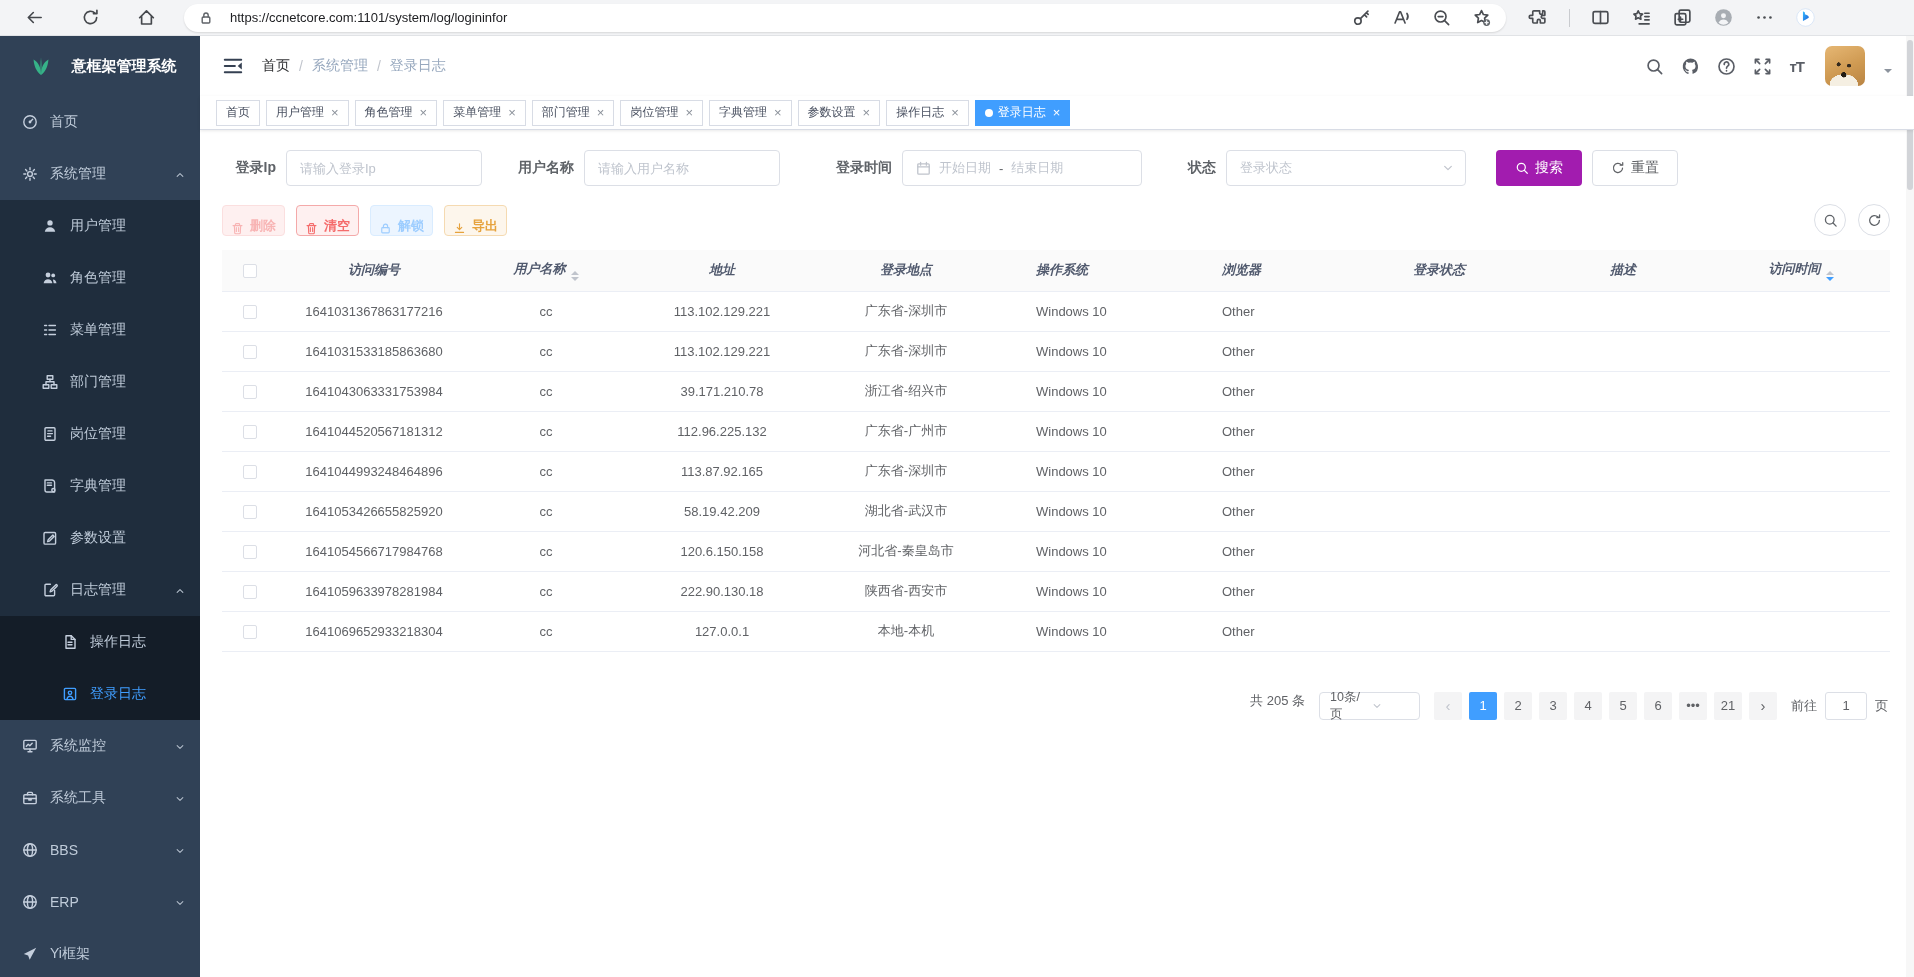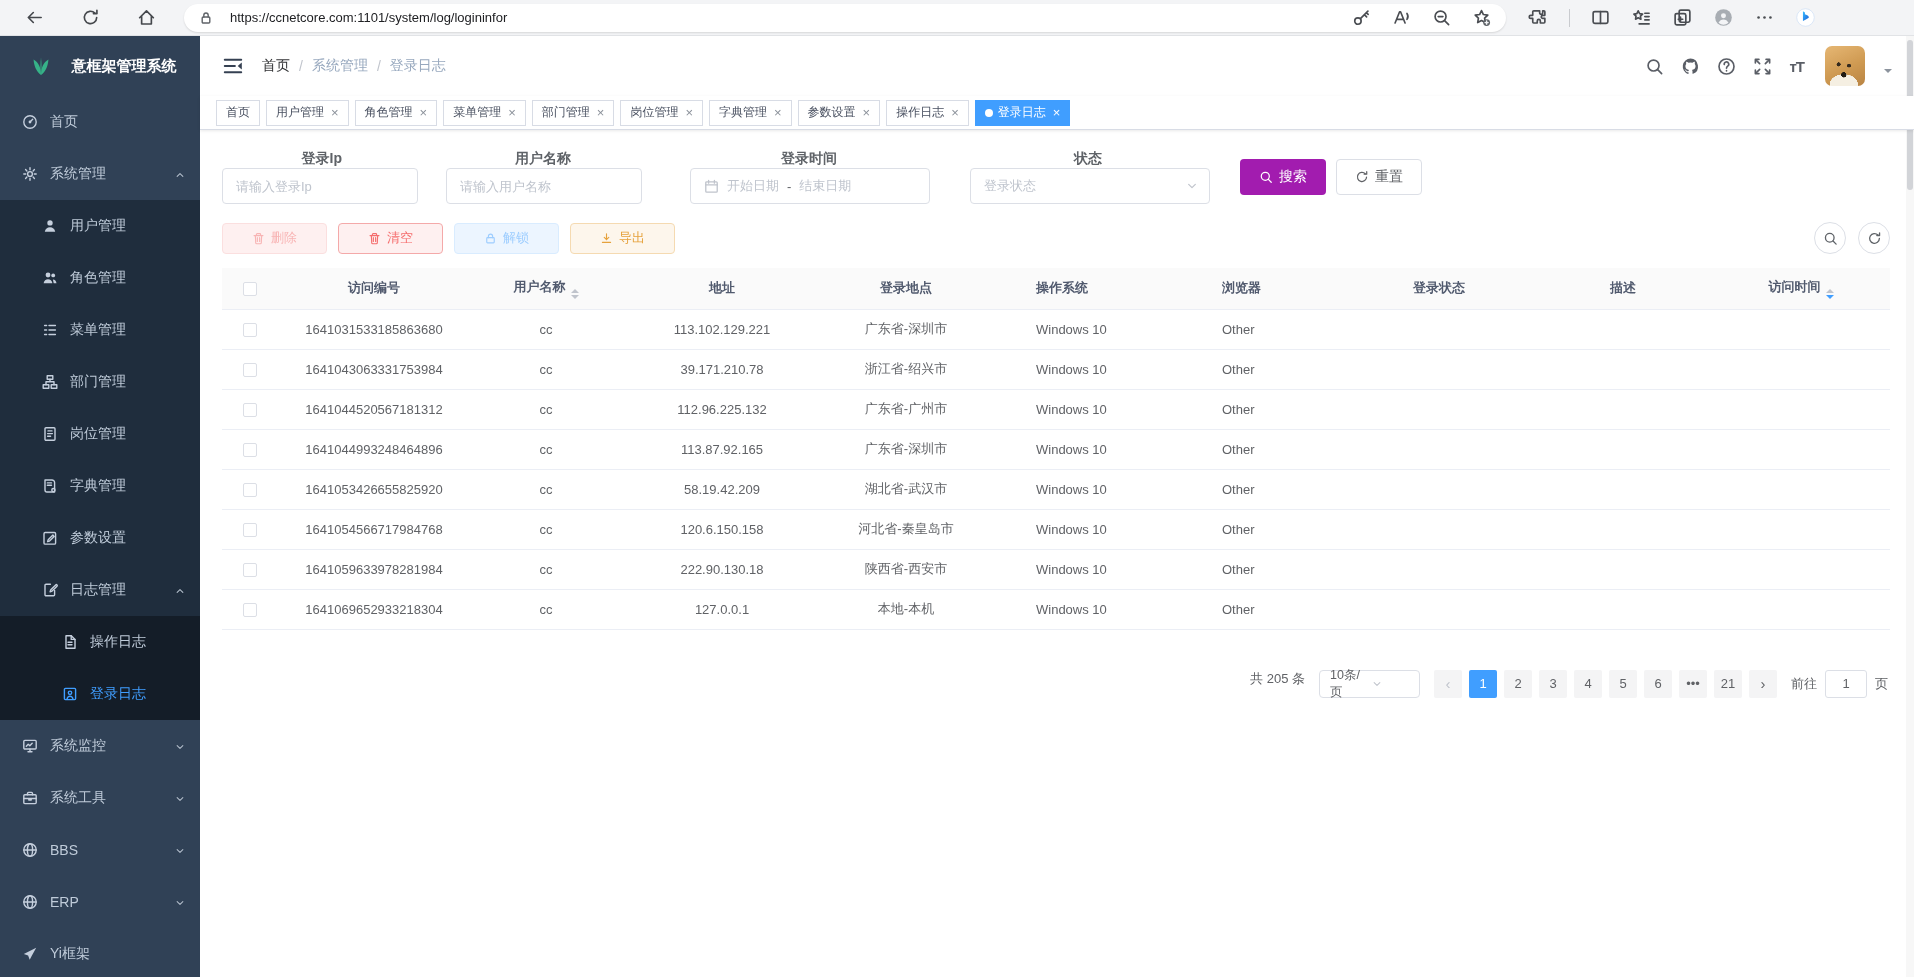--- a/index.html
+++ b/index.html
@@ -76,21 +76,21 @@
     background:#fff; color:#495060; font-size:12px; padding:0 9px; cursor:pointer; white-space:nowrap; }
   .tab .x { font-size:13px; color:#8a9099; margin-left:2px; }
   .tab.active { background:#409eff; border-color:#409eff; color:#fff; }
   .tab.active .x { color:#fff; }
   .tabdot { width:8px; height:8px; border-radius:50%; background:#fff; }
 
   
   .content { flex:1 1 auto; padding:20px 24px 0 22px; background:#fff; }
 
   .filter-row { display:flex; align-items:center; font-size:14px; color:#606266; }
-  .fgroup { display:flex; align-items:center; margin-right:28px;flex-direction:column; }
+  .fgroup { display:flex; align-items:center; margin-right:28px; }
   .flabel { font-weight:bold; color:#5f6368; margin-right:10px; text-align:right; white-space:nowrap; }
   .inp { height:36px; border:1px solid #dcdfe6; border-radius:4px; background:#fff;
     font-size:13px; color:#606266; padding:0 13px; outline:none;
     font-family:"Liberation Sans","DejaVu Sans",sans-serif; }
   .inp::placeholder { color:#bfc4cd; }
   .sel { height:36px; border:1px solid #dcdfe6; border-radius:4px; display:flex; align-items:center;
     padding:0 10px 0 13px; font-size:13px; color:#bfc4cd; cursor:pointer; }
   .sel .ph { flex:1; }
   .sel .ic { width:14px; height:14px; color:#c0c4cc; }
   .sel .ic svg { width:14px; height:14px; }
@@ -98,35 +98,35 @@
   .range .ic { width:15px; height:15px; color:#c0c4cc; }
   .range .ic svg { width:15px; height:15px; }
   .range .rsep { color:#606266; }
   .btn { height:36px; border-radius:4px; font-size:14px; display:inline-flex; align-items:center;
     gap:6px; padding:0 18px; cursor:pointer; border:1px solid transparent; }
   .btn .ic { width:14px; height:14px; } .btn .ic svg { width:14px; height:14px; }
   .btn-primary { background:#a21caf; color:#fff; margin-left:2px; }
   .btn-plain { background:#fff; border-color:#dcdfe6; color:#606266; margin-left:10px; }
 
   .toolbar-row { display:flex; align-items:center; gap:11px; margin:18px 0 14px; }
-  .mbtn { height:31px; padding:0 29px; border-radius:4px; font-size:13px; display:inline-flex;
-    align-items:center; gap:6px; cursor:pointer; border:1px solid; }
+  .mbtn { height:31px; padding:0 8px; border-radius:4px; font-size:13px; display:inline-flex;
+    align-items:flex-end; gap:6px; cursor:pointer; border:1px solid;font-weight:bold; }
   .mbtn .ic { width:13px; height:13px; } .mbtn .ic svg { width:13px; height:13px; }
   .mbtn-del   { background:#fef0f0; border-color:#fbdfdf; color:#f8b4b4; cursor:not-allowed; }
   .mbtn-clear { background:#fef0f0; border-color:#f4a9a9; color:#f56c6c; }
   .mbtn-unlock{ background:#ecf5ff; border-color:#d9ecff; color:#9dcdff; cursor:not-allowed; }
   .mbtn-export{ background:#fdf6ec; border-color:#f5dab1; color:#e6a23c; }
   .tool-right { margin-left:auto; display:flex; gap:12px; }
   .cbtn { width:32px; height:32px; border-radius:50%; border:1px solid #dcdfe6; background:#fff;
     color:#5f6368; display:flex; align-items:center; justify-content:center; cursor:pointer; }
   .cbtn .ic { width:15px; height:15px; } .cbtn .ic svg { width:15px; height:15px; }
 
   table { width:100%; border-collapse:collapse; table-layout:fixed; font-size:13px; color:#606266; }
   thead th { height:41px; background:#fafafa; color:#515a6e; font-weight:bold; font-size:13px;
-    border-bottom:1px solid #ebeef5; text-align:center; }
+    border-bottom:1px solid #ebeef5; text-align:center;font-style:italic; }
   tbody td { height:40px; border-bottom:1px solid #ebeef5; text-align:center;
     white-space:nowrap; overflow:hidden; }
   th.col-left, td.col-left { text-align:left; padding-left:46px; }
   .cb { width:14px; height:14px; border:1px solid #dcdfe6; border-radius:2px; background:#fff;
     display:inline-block; vertical-align:middle; cursor:pointer; }
   .sort { display:inline-flex; flex-direction:column; margin-left:5px; vertical-align:-2px; }
   .sort i { display:block; width:0; height:0; border:4px solid transparent; }
   .sort .up { border-bottom-color:#c0c4cc; margin-bottom:2px; border-top-width:0; }
   .sort .down { border-top-color:#c0c4cc; border-bottom-width:0; }
   .sort .down.on { border-top-color:#409eff; }
@@ -596,20 +596,32 @@
               <th><span>描述</span></th>
               <th><span>访问时间</span><span class="sort">
                   <i class="up"></i>
                   <i class="down on"></i>
                 </span></th>
             </tr>
           </thead>
         <tbody>
             <tr>
               <td><span class="cb"></span></td>
+              <td>1641031367863177216</td>
+              <td>cc</td>
+              <td>113.102.129.221</td>
+              <td>广东省-深圳市</td>
+              <td class="col-left">Windows 10</td>
+              <td class="col-left">Other</td>
+              <td></td>
+              <td></td>
+              <td></td>
+            </tr>
+            <tr>
+              <td><span class="cb"></span></td>
               <td>1641031533185863680</td>
               <td>cc</td>
               <td>113.102.129.221</td>
               <td>广东省-深圳市</td>
               <td class="col-left">Windows 10</td>
               <td class="col-left">Other</td>
               <td></td>
               <td></td>
               <td></td>
             </tr>

